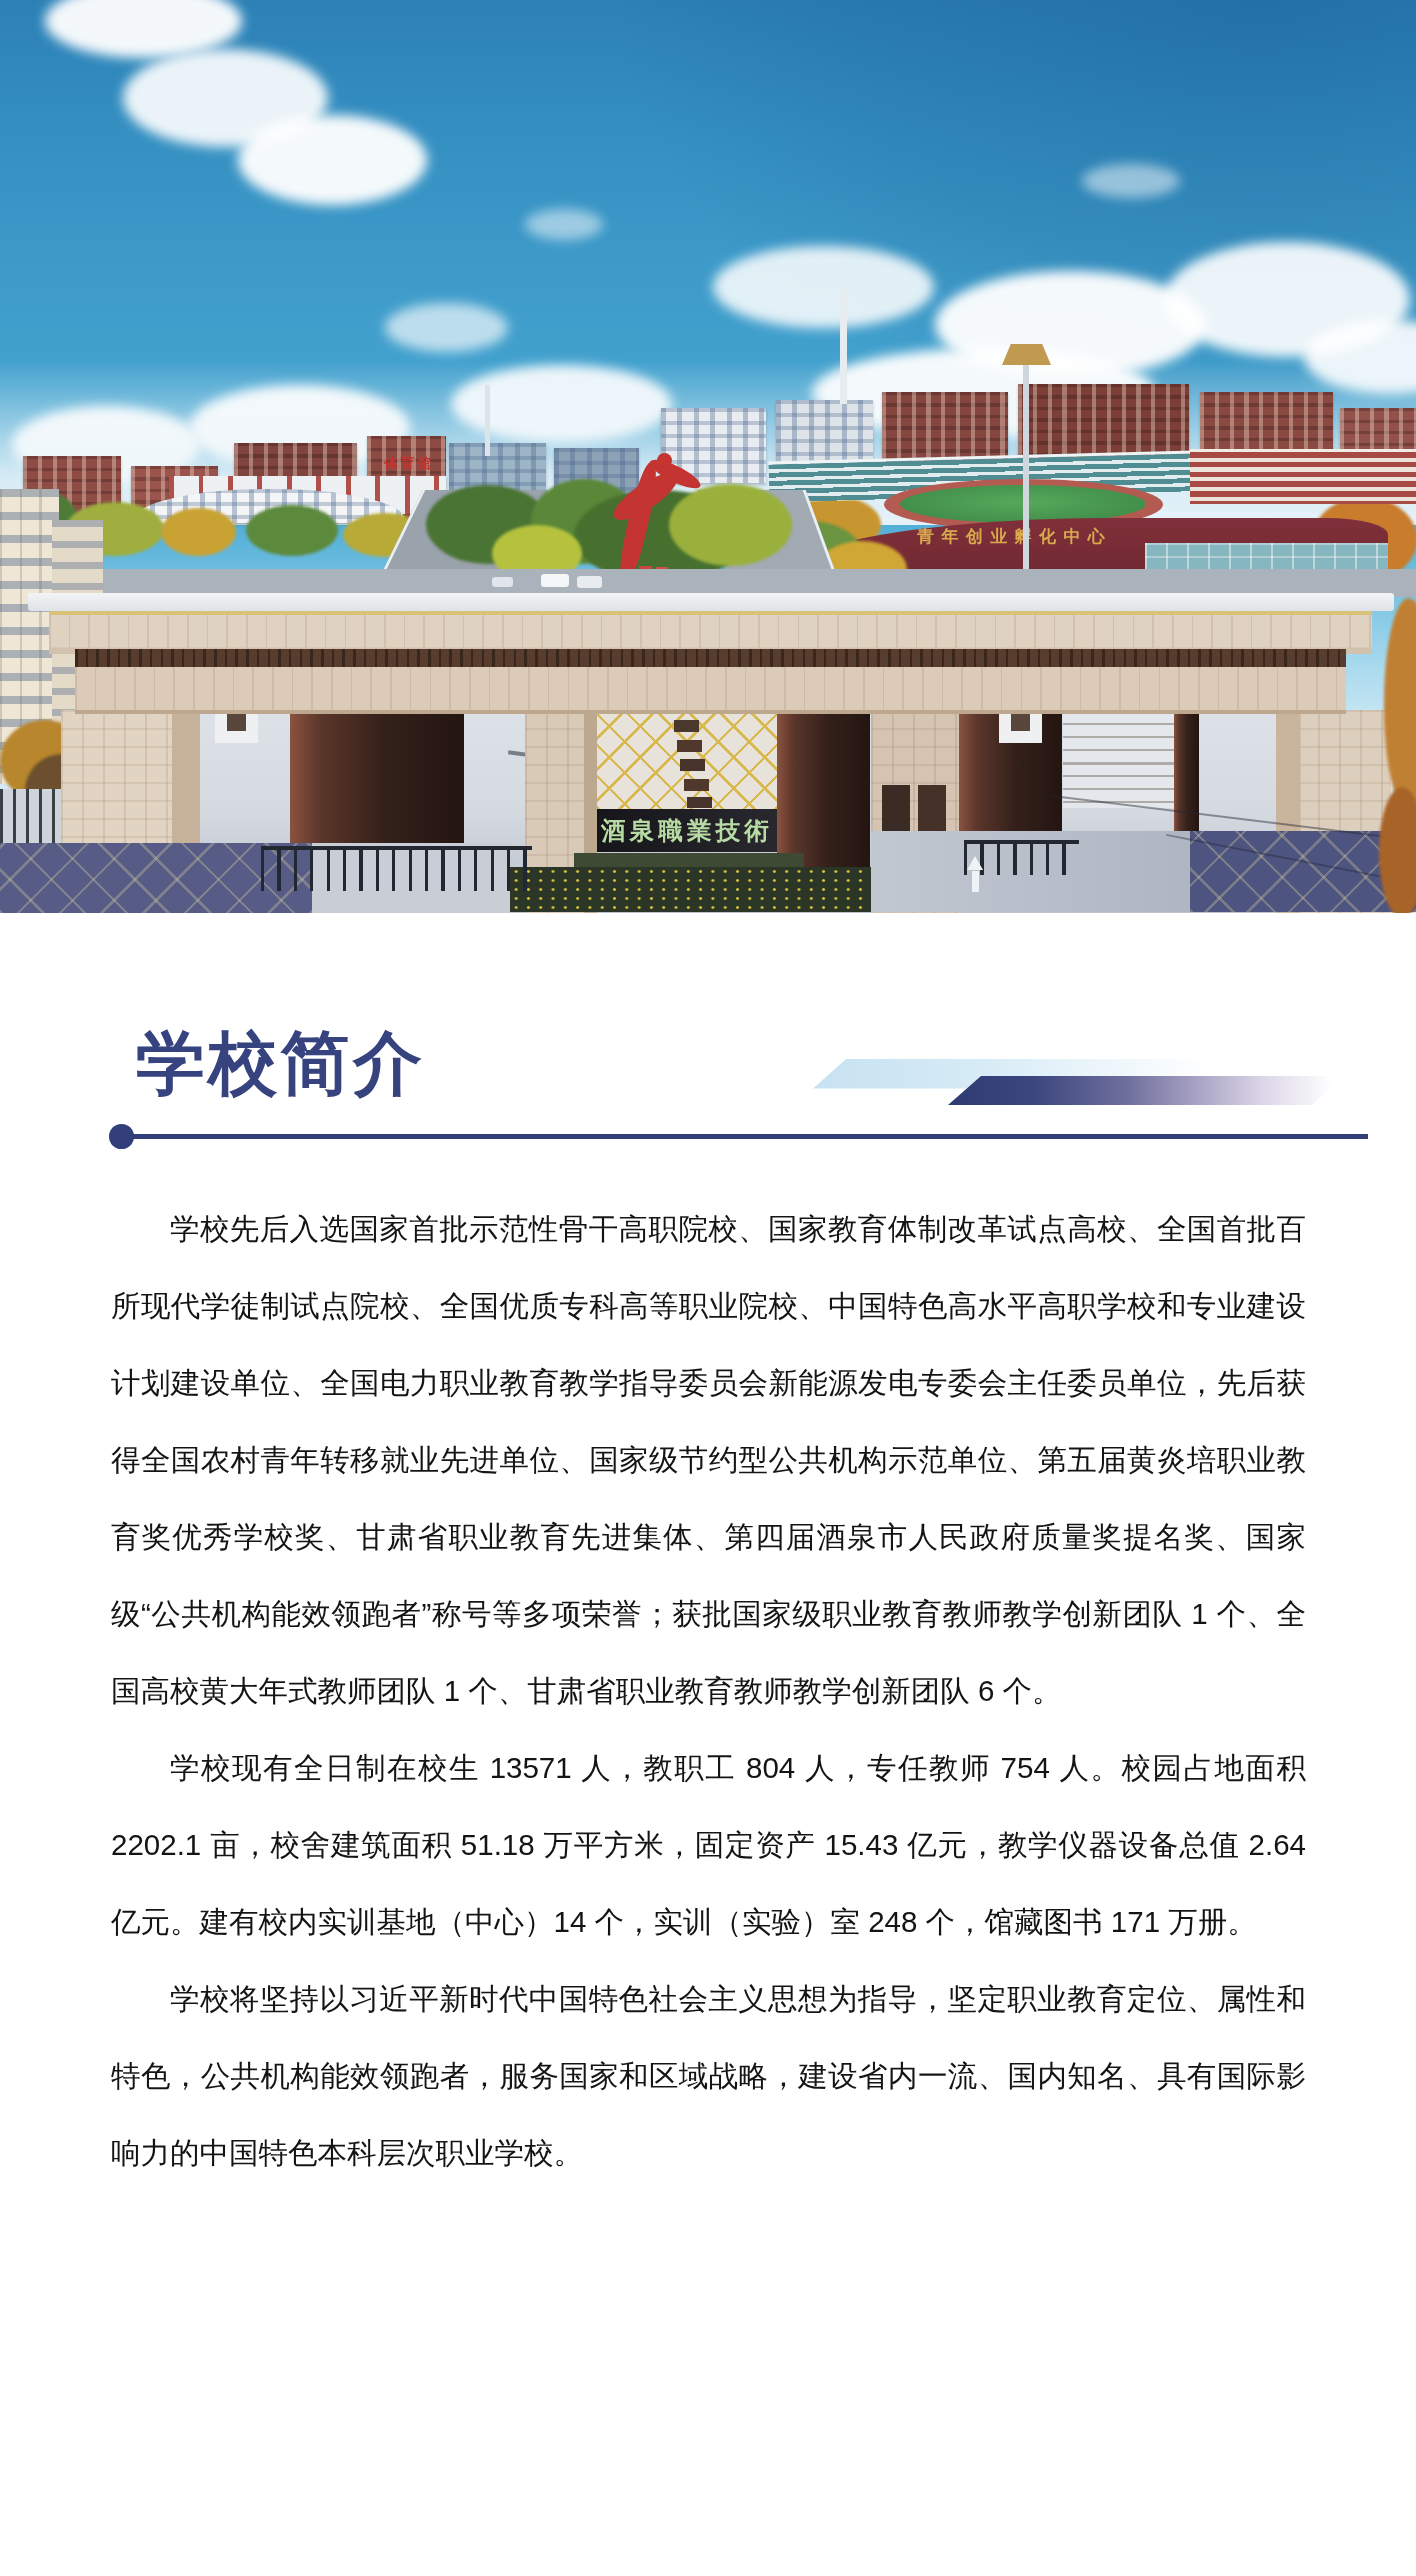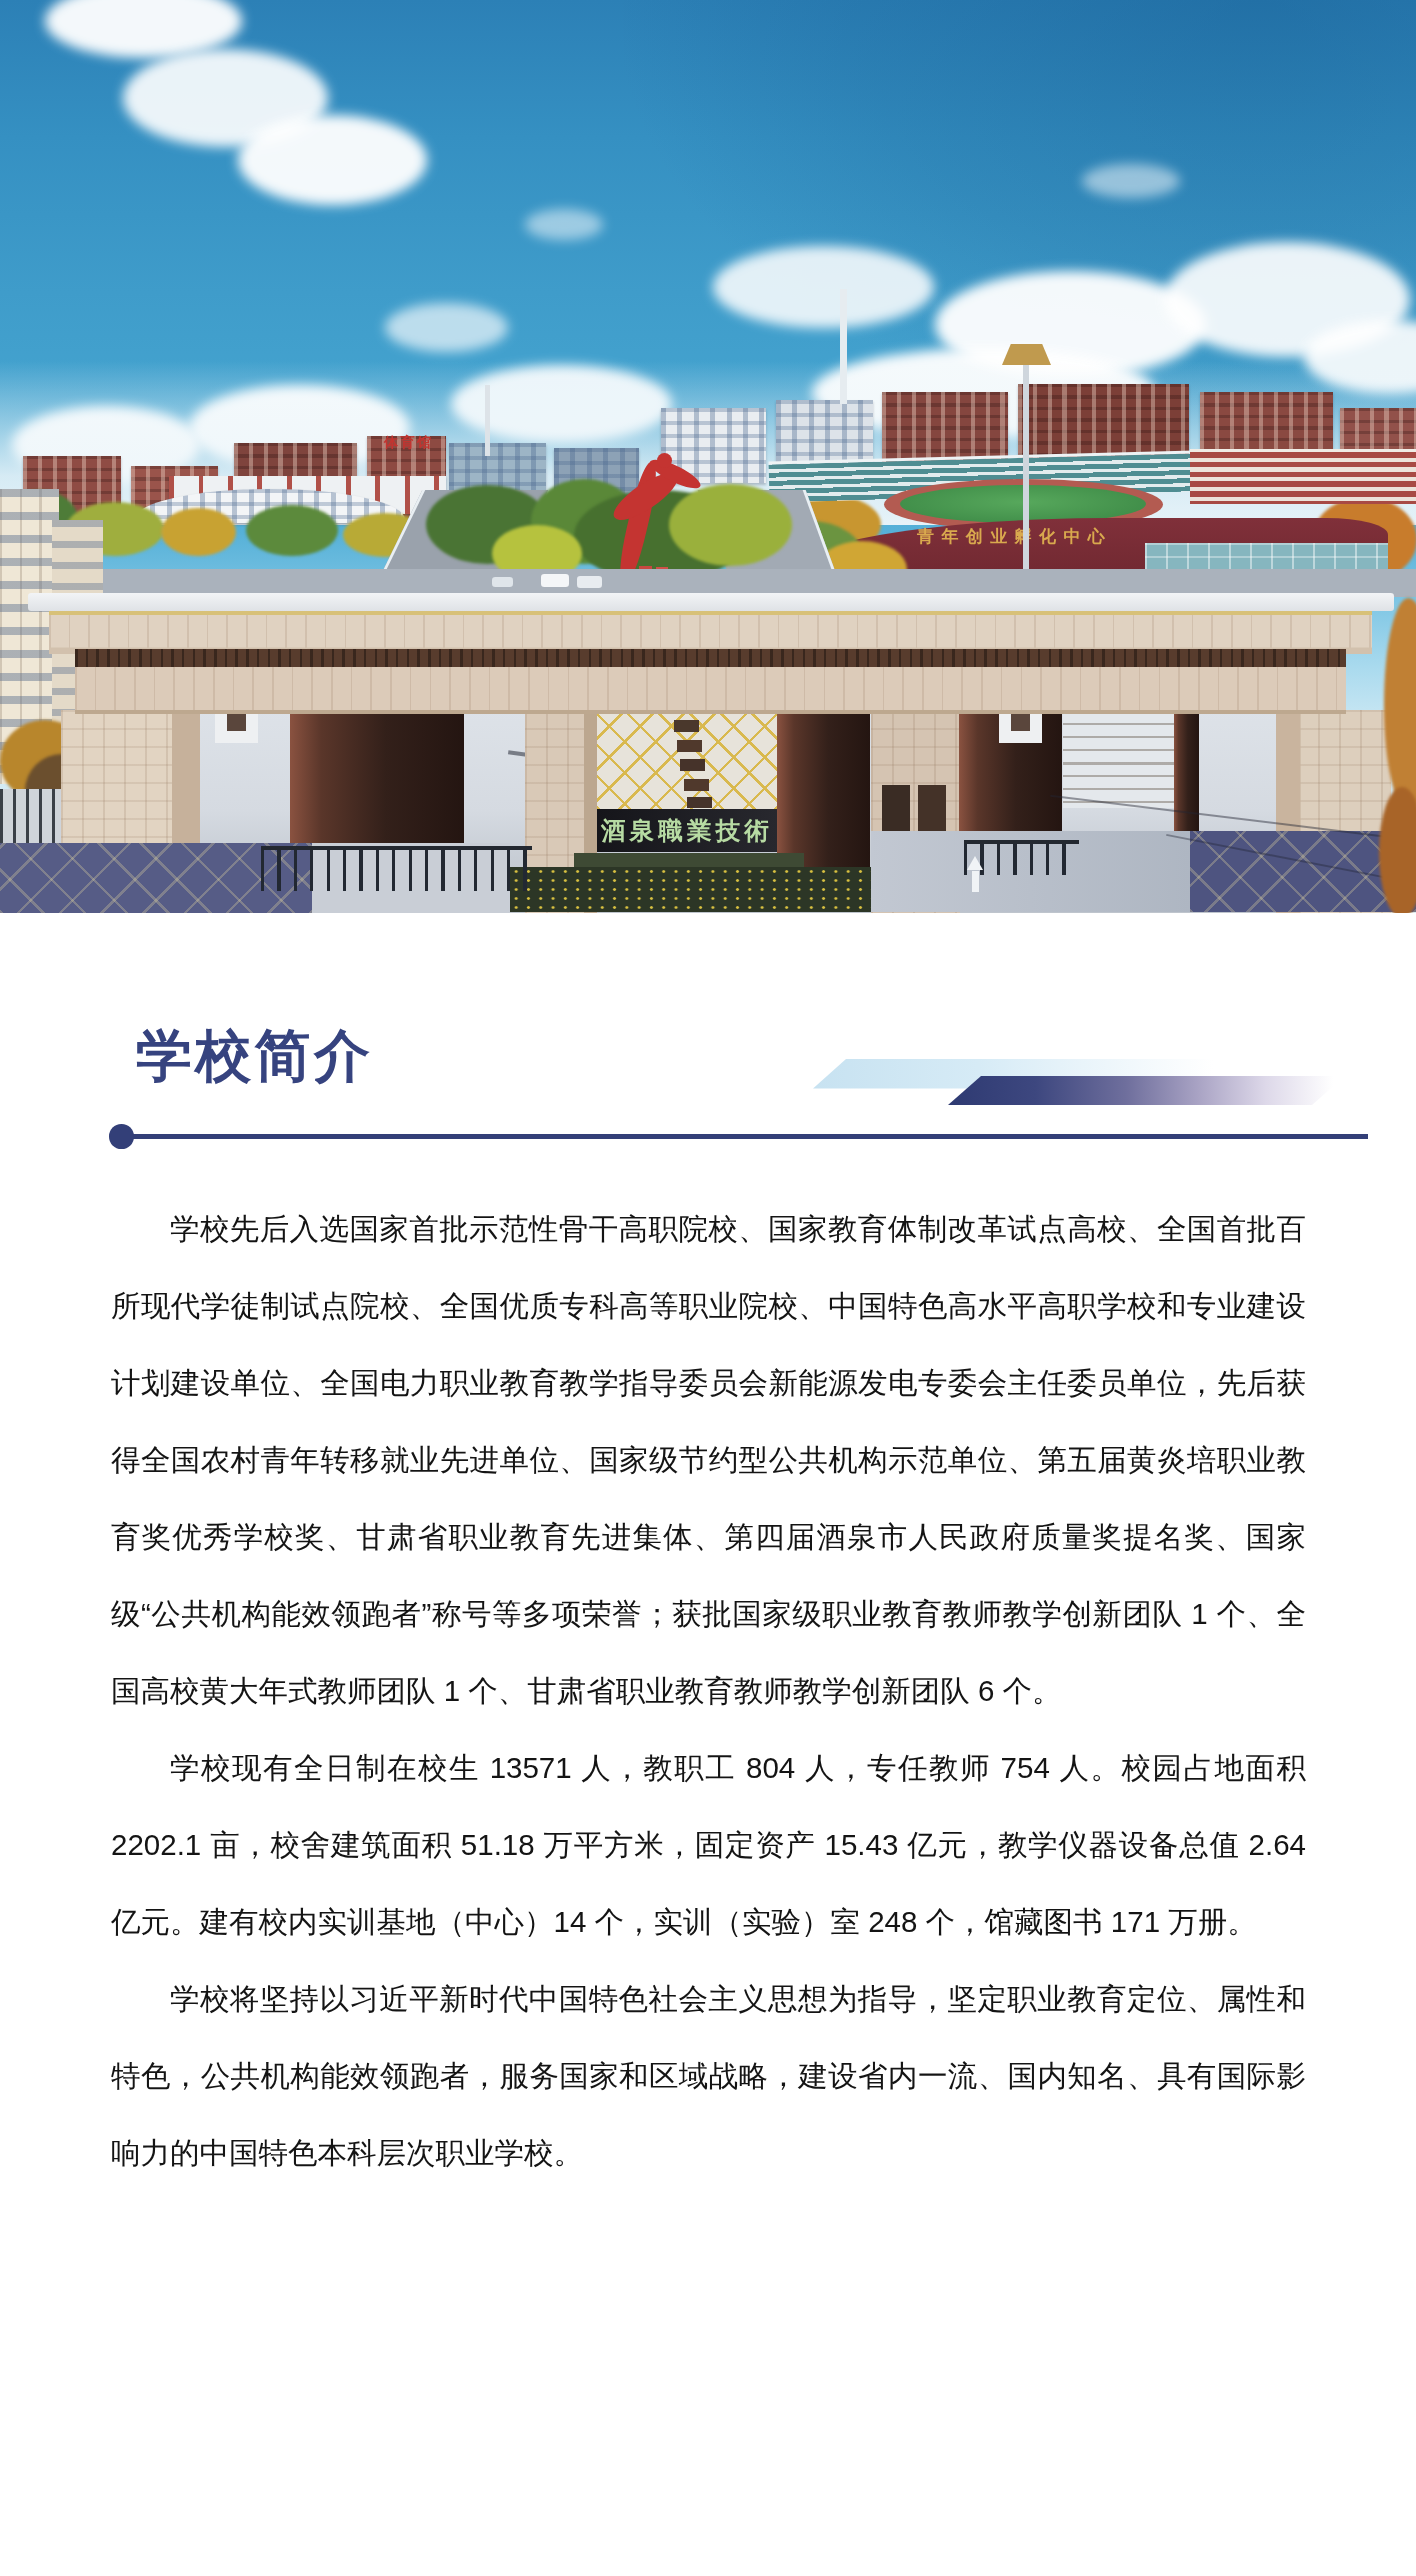--- a/index.html
+++ b/index.html
@@ -32,21 +32,21 @@
   .darkpillar{background:linear-gradient(90deg,#8a5240 0%,#5a362a 18%,#33201a 55%,#241511 100%);}
   .lattice{background:#e7e3da;background-image:repeating-linear-gradient(45deg,#d9b94e 0 2.5px,transparent 2.5px 22px),repeating-linear-gradient(-45deg,#d9b94e 0 2.5px,transparent 2.5px 22px);}
   .paving{background:#565c86;background-image:repeating-linear-gradient(45deg,rgba(224,212,160,.30) 0 2.5px,transparent 2.5px 29.5px),repeating-linear-gradient(-45deg,rgba(224,212,160,.30) 0 2.5px,transparent 2.5px 29.5px);}
   .railing{background-image:repeating-linear-gradient(90deg,#222832 0 3.3px,transparent 3.3px 16.4px);border-top:4.1px solid #232830;}
   .gate-sign{background:linear-gradient(90deg,#15151a,#28282e);color:#b7dba3;font-weight:bold;font-size:24.6px;letter-spacing:4.1px;text-align:center;line-height:43px;}
   .stadium-banner{color:#d9a94e;font-size:17px;letter-spacing:7.4px;font-weight:bold;white-space:nowrap;}
   .gym-label{color:#c23430;font-size:14px;letter-spacing:2.5px;font-weight:bold;white-space:nowrap;}
   .figure{background:#2a2e38;border-radius:1.6px;}
 
   
-  .page-title{position:absolute;left:136px;top:1025px;font-size:56px;line-height:1.12;font-weight:900;color:#36437f;letter-spacing:3.3px;white-space:nowrap;}
+  .page-title{position:absolute;left:136px;top:1025px;font-size:69px;line-height:1.12;font-weight:900;color:#36437f;letter-spacing:3.3px;white-space:nowrap;}
   .accent{clip-path:polygon(33px 0,100% 0,calc(100% - 33px) 100%,0 100%);}
   .accent-light{left:813px;top:1059px;width:435px;height:29.5px;
       background:linear-gradient(90deg,#c7e2f1 0%,#d6ebf6 38%,#e9f4fa 62%,rgba(255,255,255,0) 92%);}
   .accent-dark{left:948px;top:1076px;width:397px;height:29px;
       background:linear-gradient(90deg,#2e3a72 0%,#3d477f 22%,#6f6f9d 45%,#a9a3c4 63%,#ddd8e9 80%,rgba(255,255,255,0) 97%);}
   .divider{left:123px;top:1134px;width:1245px;height:4.9px;background:#333f78;}
   .divider-dot{left:109px;top:1124px;width:24.6px;height:24.6px;border-radius:50%;background:#333f78;}
 
   
   .intro{position:absolute;left:111px;top:1190px;width:1195px;color:#141414;
@@ -87,21 +87,21 @@
     <div class="ab bldg winblue" style="left:554px;top:448px;width:85px;height:62px;background-color:#8da2b6;"></div>
     <div class="ab bldg winblue" style="left:661px;top:408px;width:105px;height:75px;background-color:#e9edf1;"></div>
     <div class="ab bldg winblue" style="left:776px;top:400px;width:97px;height:84px;background-color:#dde3e9;"></div>
     <div class="ab bldg winred" style="left:882px;top:392px;width:126px;height:89px;background-color:#85463f;"></div>
     <div class="ab bldg winred" style="left:1018px;top:384px;width:171px;height:92px;background-color:#7c3f37;"></div>
     <div class="ab bldg winred" style="left:1200px;top:392px;width:133px;height:84px;background-color:#8a4941;"></div>
     <div class="ab bldg winred" style="left:1340px;top:408px;width:77px;height:75px;background-color:#92514a;"></div>
 
     <div class="ab bldg" style="left:169px;top:476px;width:277px;height:38px;background:#eef1f3;background-image:repeating-linear-gradient(90deg,#b05048 0 4.9px,transparent 4.9px 29.5px);"></div>
     <div class="ab bldg winblue" style="left:134px;top:489px;width:271px;height:34px;background-color:#f3f5f7;border-radius:50% 50% 0 0/90% 90% 0 0;"></div>
-    <div class="ab gym-label" style="left:384px;top:434px;text-align:center;">体育馆</div>
+    <div class="ab gym-label" style="left:384px;top:455px;text-align:center;">体育馆</div>
 
     <div class="ab" style="left:840px;top:289px;width:6.6px;height:115px;background:#e6ecf0;"></div>
     <div class="ab" style="left:485px;top:385px;width:4.9px;height:71px;background:#dde3e8;"></div>
 
     <div class="ab tree" style="left:0px;top:490px;width:78px;height:59px;background:#4e7c38;"></div>
     <div class="ab tree" style="left:66px;top:502px;width:98px;height:54px;background:#9fae3e;"></div>
     <div class="ab tree" style="left:161px;top:508px;width:75px;height:48px;background:#c8a232;"></div>
     <div class="ab tree" style="left:246px;top:505px;width:92px;height:51px;background:#5c8a3c;"></div>
     <div class="ab tree" style="left:343px;top:513px;width:85px;height:44px;background:#b8aa36;"></div>
     <div class="ab tree" style="left:779px;top:495px;width:102px;height:59px;background:#c89630;"></div>

